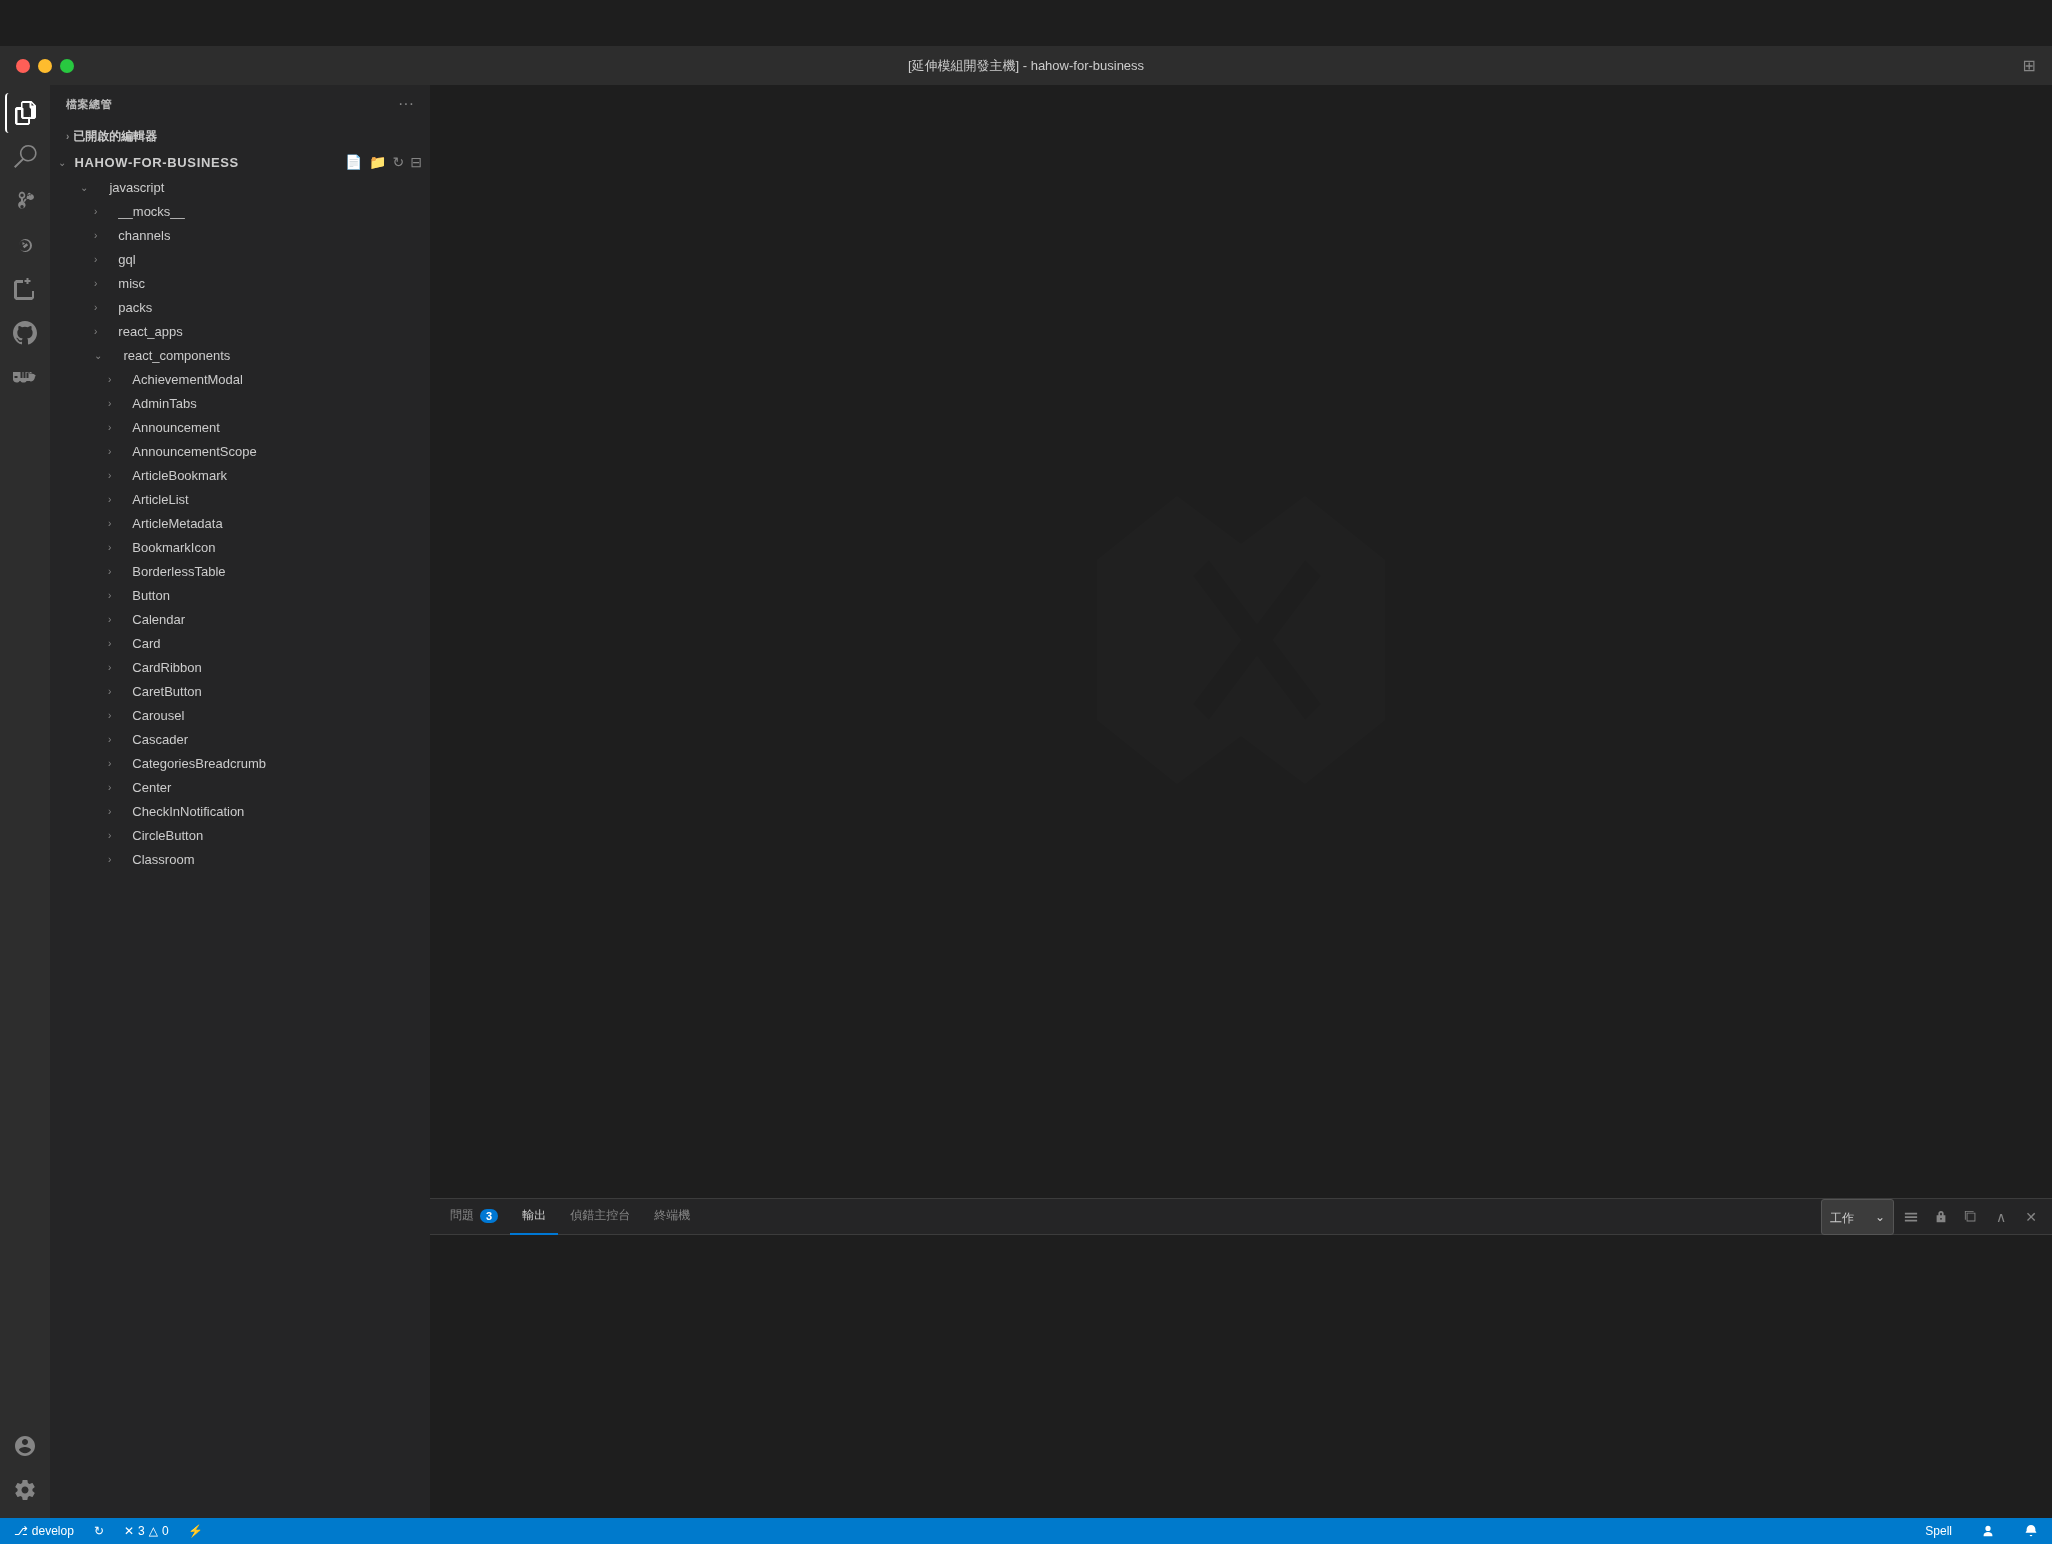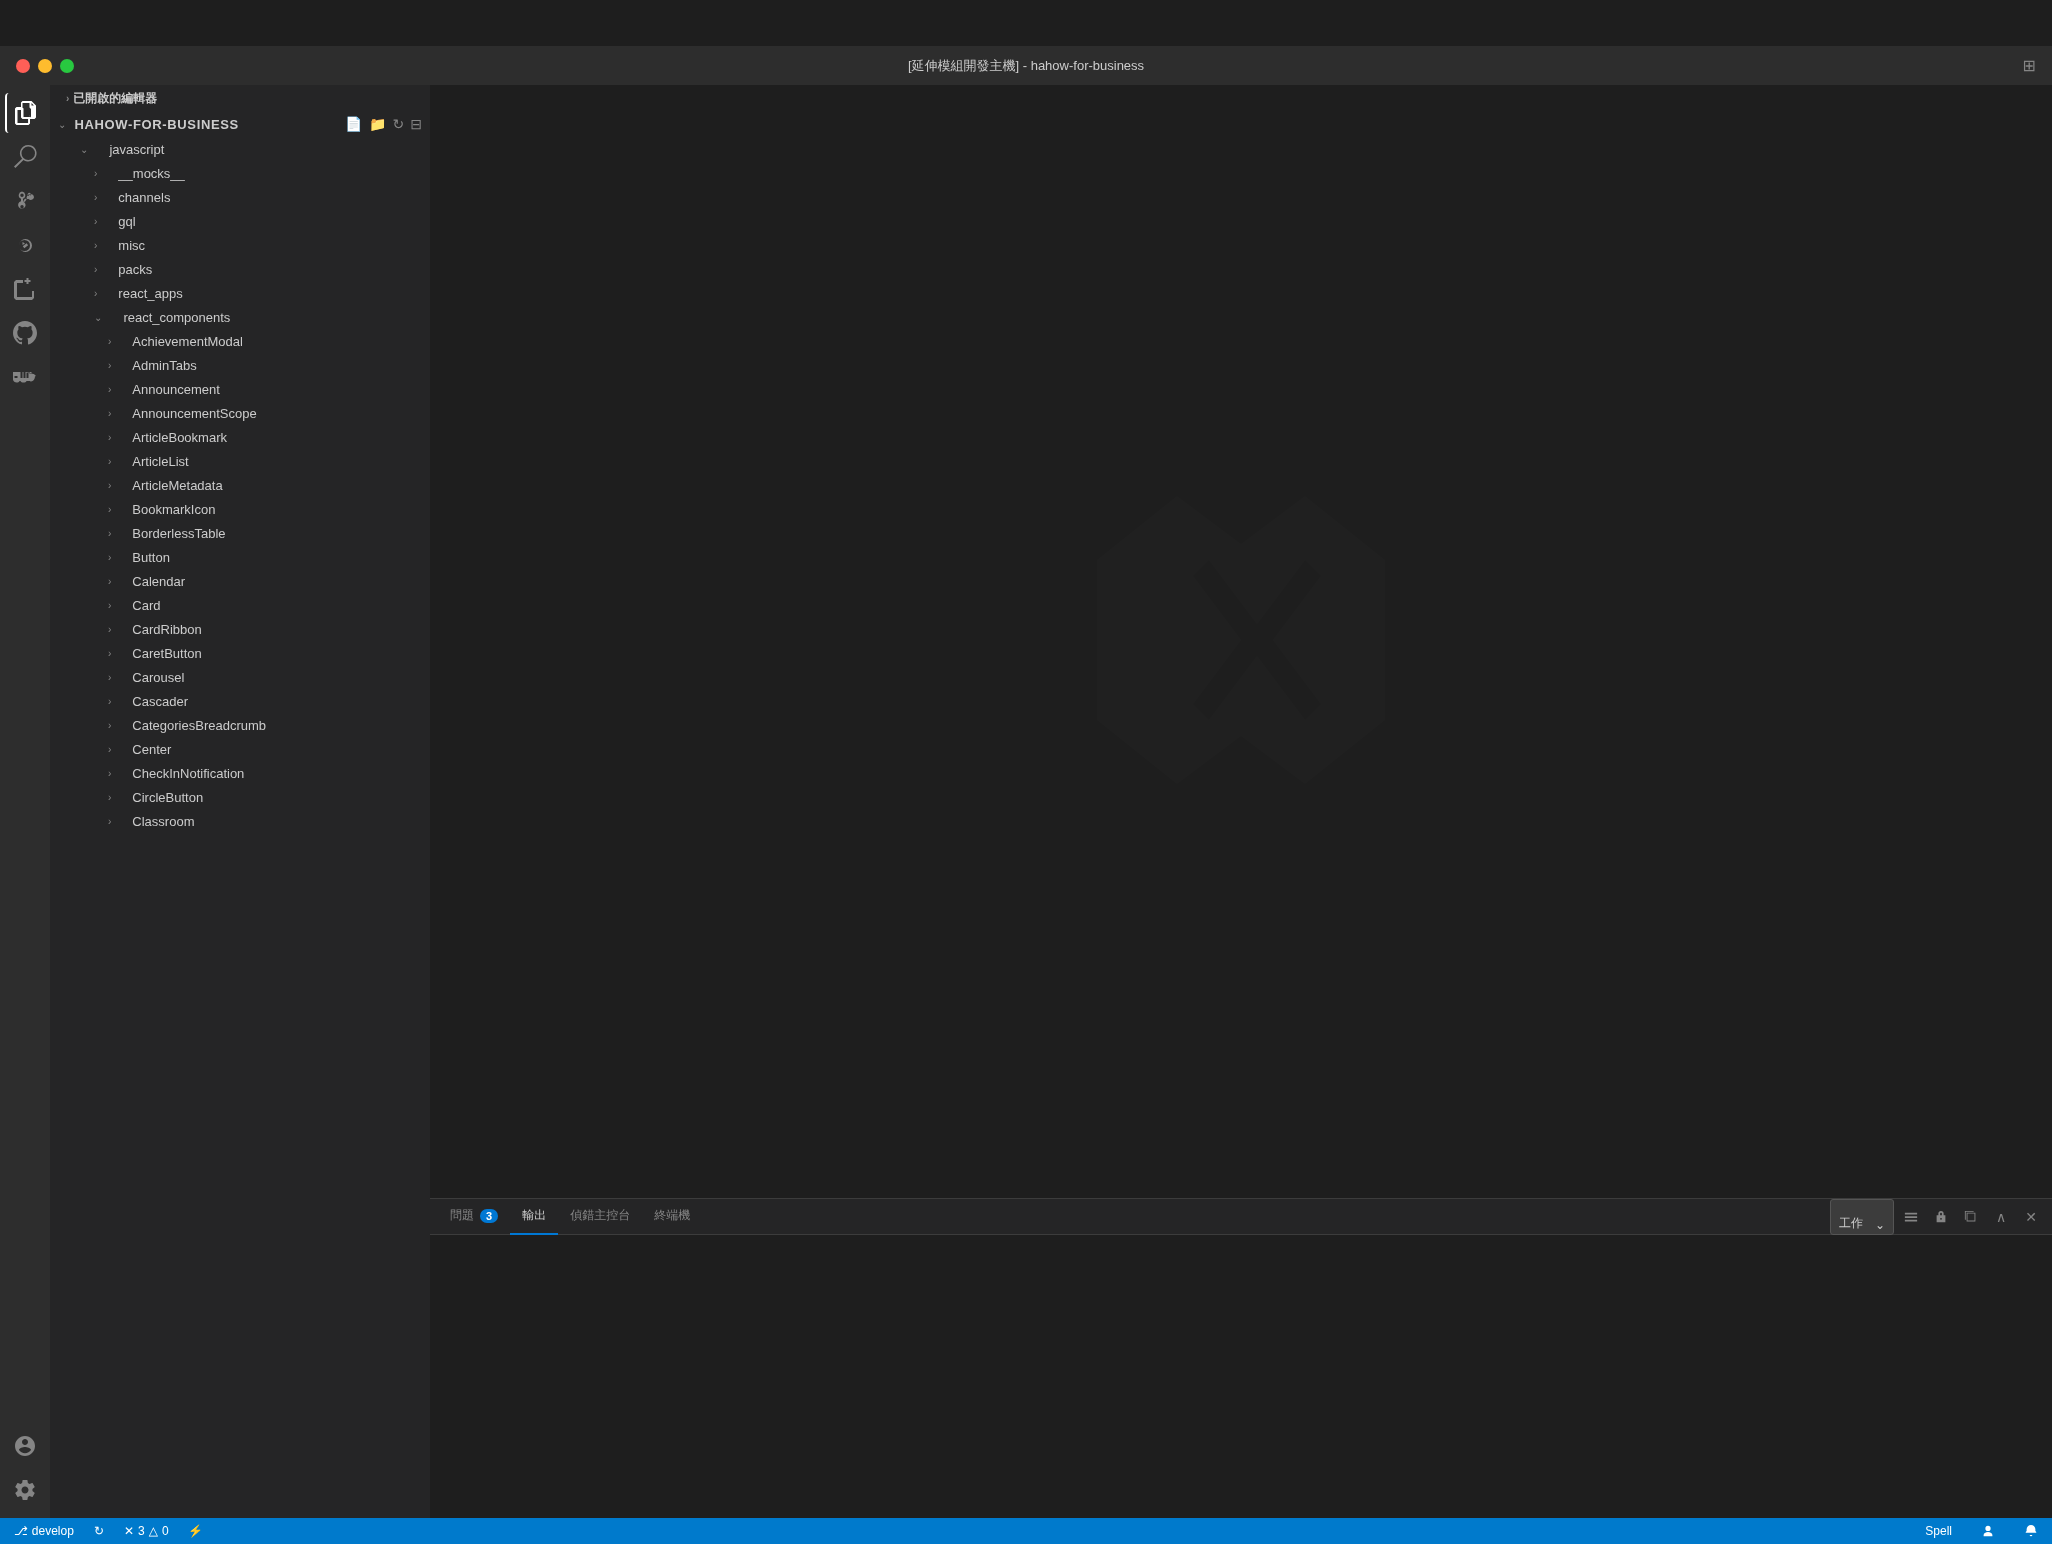--- a/index.html
+++ b/index.html
@@ -258,26 +258,26 @@
     }
     .panel-spacer { flex: 1; }
     .panel-controls {
       display: flex;
       align-items: center;
       gap: 4px;
       color: #858585;
     }
     .panel-controls .dropdown {
       display: flex;
-      align-items: flex-end;
-      gap: 12px;
+      align-items: flex-start;
+      gap: 21px;
       background: #3c3c3c;
       border: 1px solid #555;
       border-radius: 3px;
-      padding: 2px 8px;
+      padding: 10px 8px;
       cursor: pointer;
       font-size: 12px;
       color: #cccccc;
     }
     .panel-ctrl-btn {
       width: 26px;
       height: 26px;
       display: flex;
       align-items: center;
       justify-content: center;
@@ -393,20 +393,26 @@
       </div>
       <div class="activity-item">
         <svg viewBox="0 0 24 24">
             <path d="M19.43 12.98c.04-.32.07-.64.07-.98s-.03-.66-.07-.98l2.11-1.65c.19-.15.24-.42.12-.64l-2-3.46c-.12-.22-.39-.3-.61-.22l-2.49 1c-.52-.4-1.08-.73-1.69-.98l-.38-2.65C14.46 2.18 14.25 2 14 2h-4c-.25 0-.46.18-.49.42l-.38 2.65c-.61.25-1.17.59-1.69.98l-2.49-1c-.23-.09-.49 0-.61.22l-2 3.46c-.13.22-.07.49.12.64l2.11 1.65c-.04.32-.07.65-.07.98s.03.66.07.98l-2.11 1.65c-.19.15-.24.42-.12.64l2 3.46c.12.22.39.3.61.22l2.49-1c.52.4 1.08.73 1.69.98l.38 2.65c.03.24.24.42.49.42h4c.25 0 .46-.18.49-.42l.38-2.65c.61-.25 1.17-.59 1.69-.98l2.49 1c.23.09.49 0 .61-.22l2-3.46c.12-.22.07-.49-.12-.64l-2.11-1.65zM12 15.5c-1.93 0-3.5-1.57-3.5-3.5s1.57-3.5 3.5-3.5 3.5 1.57 3.5 3.5-1.57 3.5-3.5 3.5z"></path>
           </svg>
       </div>
     </div>
   </div>
 
   <div class="sidebar">
+    <div class="sidebar-header">
+      <span class="sidebar-title">檔案總管</span>
+      <div class="sidebar-actions">
+        <span>···</span>
+      </div>
+    </div>
 
     <div class="file-tree">
 
       <div class="tree-section-header indent-1">
         <span class="chevron">›</span>
         <span>已開啟的編輯器</span>
       </div>
 
       <div class="project-row">
         <div style="display:flex;align-items:center;gap:4px;">

